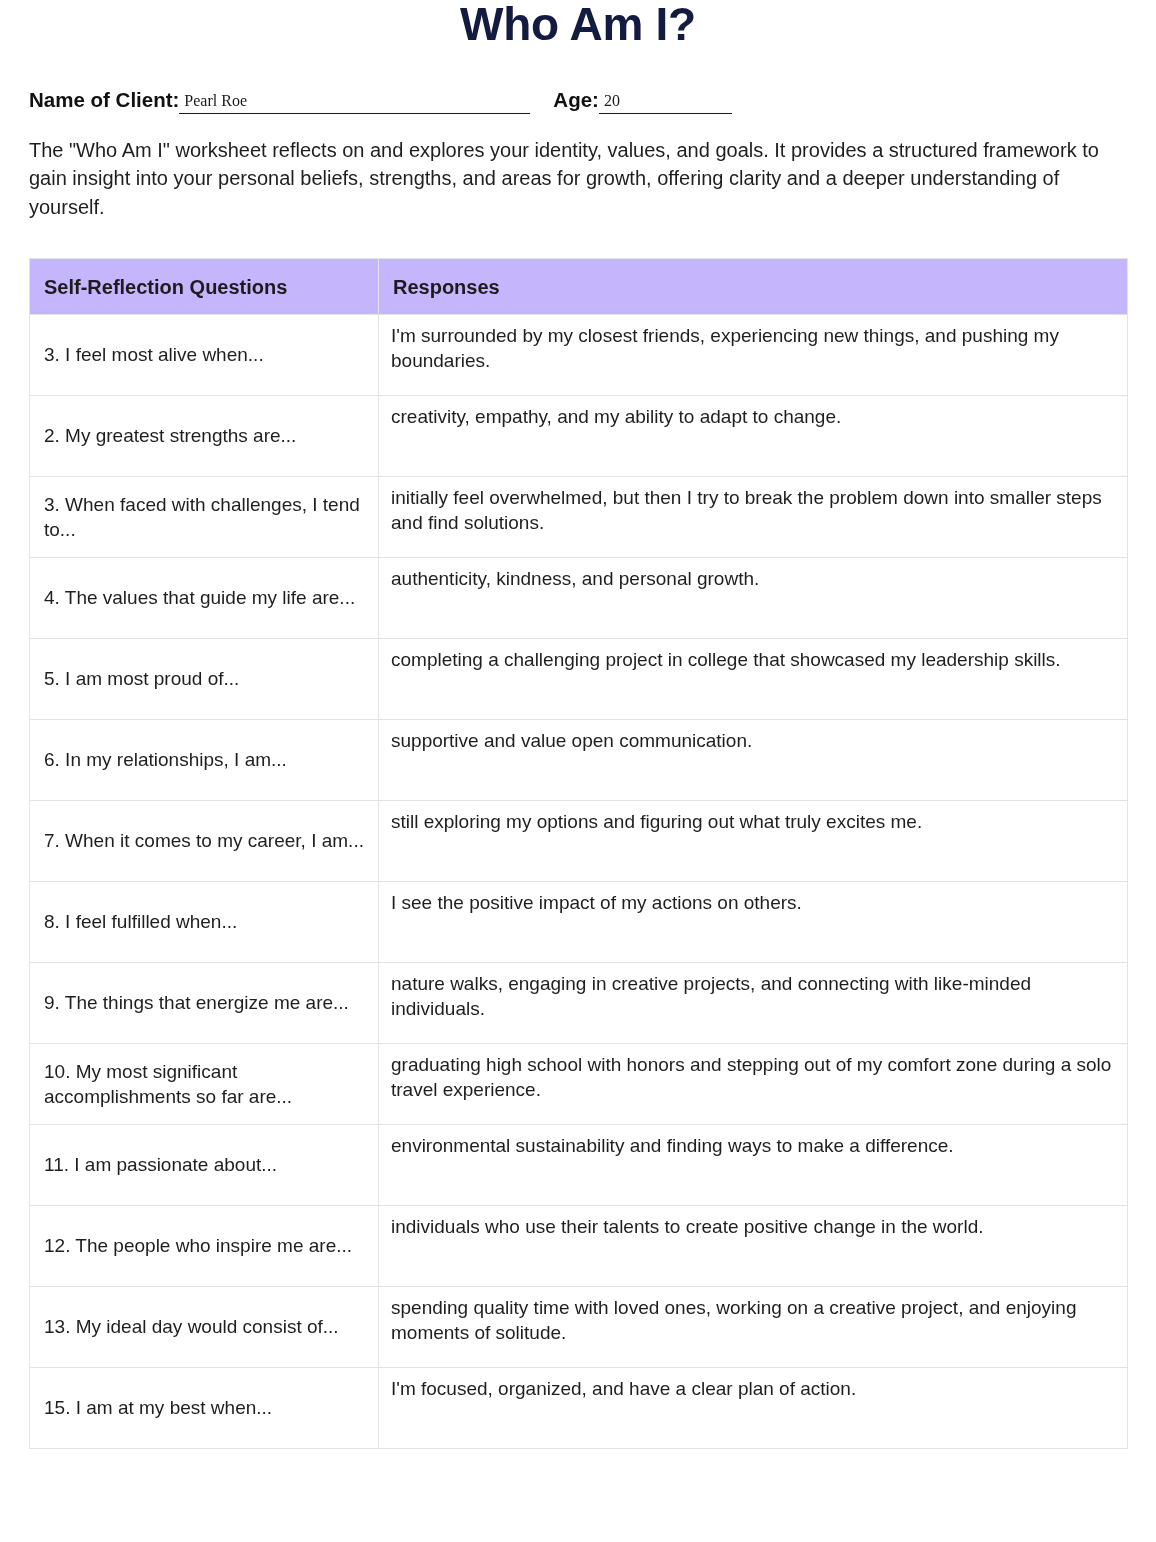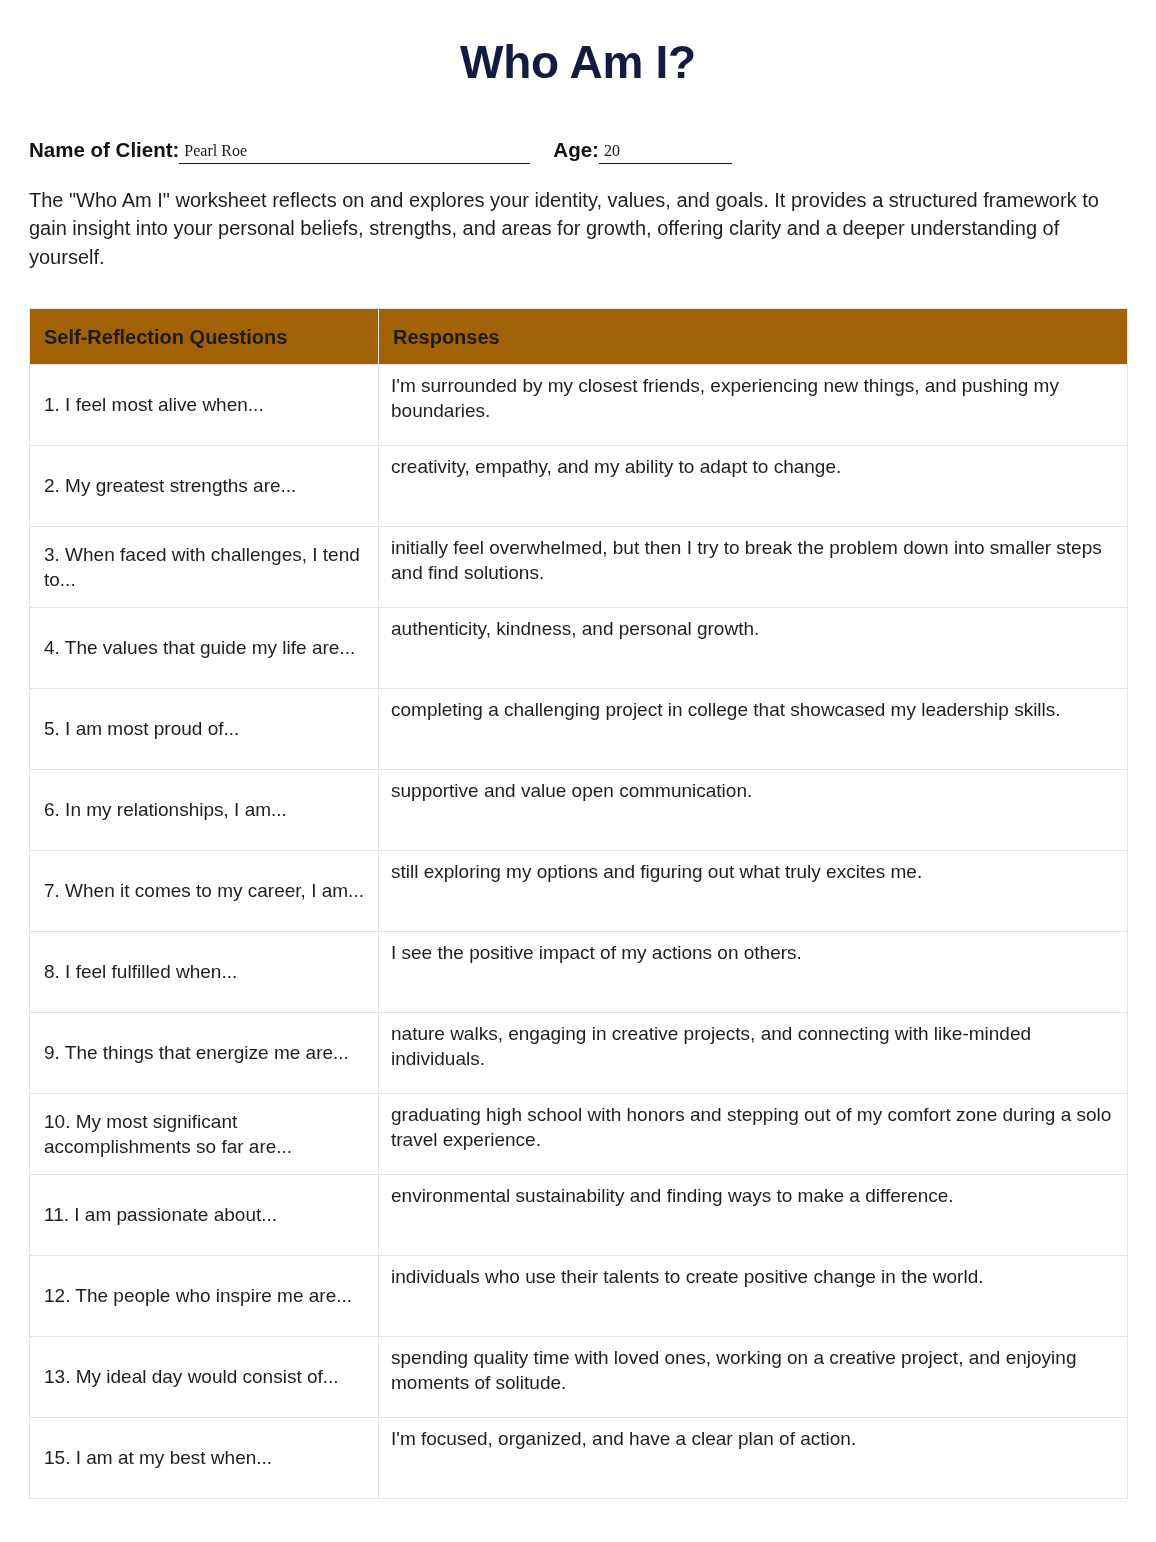--- a/index.html
+++ b/index.html
@@ -25,28 +25,27 @@
   }
 
   
   .title {
     text-align: center;
     font-size: 46px;
     font-weight: bold;
     color: #131b40;
     letter-spacing: -0.3px;
     margin: 0;
-    padding-top: 38px;
     line-height: 1.05;
   }
 
   
   .client-row {
     display: flex;
-    margin-top: 52px;
+    margin-top: 40px;
     font-size: 20px;
   }
   .field {
     display: flex;
     align-items: flex-end;
     white-space: nowrap;
   }
   .field-label {
     font-weight: bold;
     font-size: 20.5px;
@@ -84,21 +83,21 @@
     margin-top: 37px;
     width: 1098px;
     border-collapse: collapse;
     table-layout: fixed;
     border: 1px solid #e2e3e5;
   }
   .worksheet-table col.c-q { width: 349px; }
   .worksheet-table col.c-r { width: 749px; }
 
   .worksheet-table thead th {
-    background: #a16207;
+    background: #c4b5fd;
     border: 1px solid #e2e3e5;
     text-align: left;
     font-size: 20px;
     font-weight: bold;
     color: #1c1c1c;
     padding: 16px 14px 15px 14px;
     height: 56px;
     box-sizing: border-box;
     vertical-align: middle;
   }
@@ -153,21 +152,21 @@
       <col class="c-r">
     </colgroup>
     <thead>
       <tr>
         <th>Self-Reflection Questions</th>
         <th>Responses</th>
       </tr>
     </thead>
     <tbody id="table-body">
         <tr>
-          <td class="q-cell">1. I feel most alive when...</td>
+          <td class="q-cell">3. I feel most alive when...</td>
           <td class="r-cell">I'm surrounded by my closest friends, experiencing new things, and pushing my boundaries.</td>
         </tr>
         <tr>
           <td class="q-cell">2. My greatest strengths are...</td>
           <td class="r-cell">creativity, empathy, and my ability to adapt to change.</td>
         </tr>
         <tr>
           <td class="q-cell">3. When faced with challenges, I tend to...</td>
           <td class="r-cell">initially feel overwhelmed, but then I try to break the problem down into smaller steps and find solutions.</td>
         </tr>

